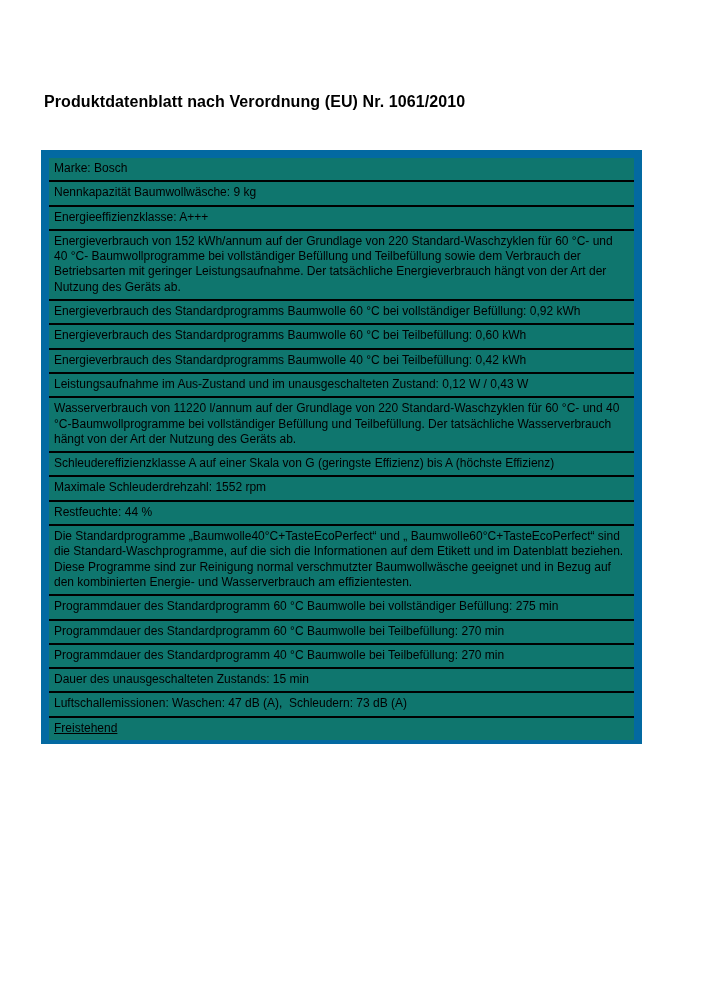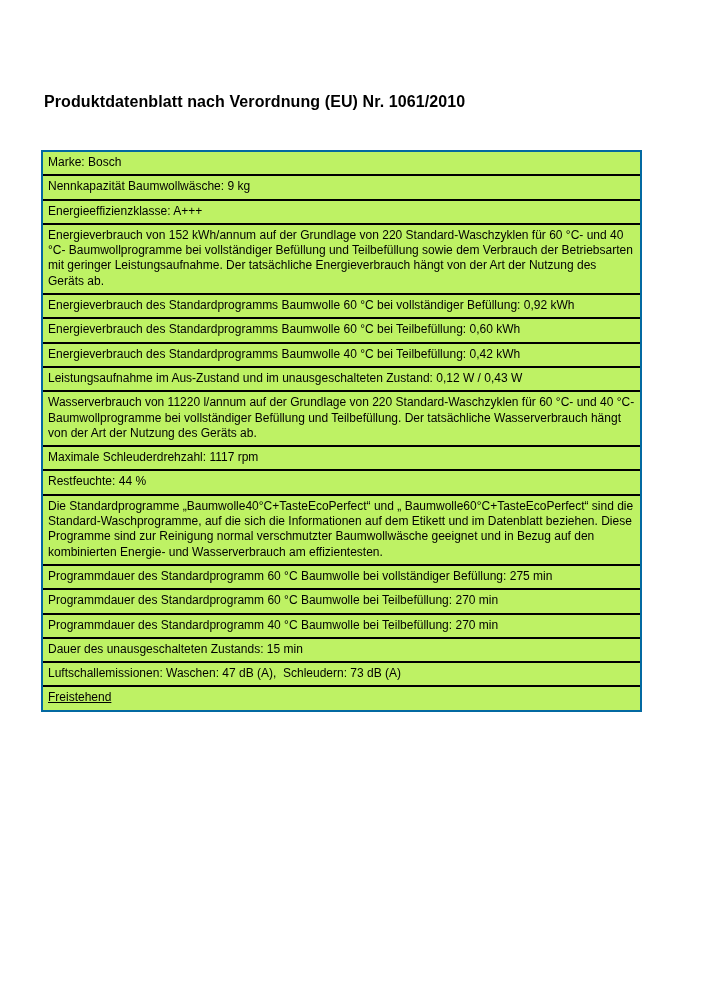--- a/index.html
+++ b/index.html
@@ -21,22 +21,22 @@
     font-size: 16px;
     font-weight: bold;
     letter-spacing: 0.1px;
     white-space: nowrap;
   }
   .doc-table {
     position: absolute;
     left: 41px;
     top: 150px;
     width: 601px;
-    border: 2px solid #0369a1;
-    background: #bef264;
+    border: 8px solid #0369a1;
+    background: #0f766e;
   }
   .doc-row {
     border-bottom: 2px solid #000000;
     padding: 3px 5px 4px 5px;
     font-size: 12px;
     line-height: 15.3px;
     white-space: pre-wrap;
   }
   .doc-row:last-child { border-bottom: none; text-decoration: underline; }
   .footer {
@@ -58,21 +58,22 @@
   <div class="doc-table">
     <div class="doc-row">Marke: Bosch</div>
     <div class="doc-row">Nennkapazität Baumwollwäsche: 9 kg</div>
     <div class="doc-row">Energieeffizienzklasse: A+++</div>
     <div class="doc-row">Energieverbrauch von 152 kWh/annum auf der Grundlage von 220 Standard-Waschzyklen für 60 °C- und 40 °C- Baumwollprogramme bei vollständiger Befüllung und Teilbefüllung sowie dem Verbrauch der Betriebsarten mit geringer Leistungsaufnahme. Der tatsächliche Energieverbrauch hängt von der Art der Nutzung des Geräts ab.</div>
     <div class="doc-row">Energieverbrauch des Standardprogramms Baumwolle 60 °C bei vollständiger Befüllung: 0,92 kWh</div>
     <div class="doc-row">Energieverbrauch des Standardprogramms Baumwolle 60 °C bei Teilbefüllung: 0,60 kWh</div>
     <div class="doc-row">Energieverbrauch des Standardprogramms Baumwolle 40 °C bei Teilbefüllung: 0,42 kWh</div>
     <div class="doc-row">Leistungsaufnahme im Aus-Zustand und im unausgeschalteten Zustand: 0,12 W / 0,43 W</div>
     <div class="doc-row">Wasserverbrauch von 11220 l/annum auf der Grundlage von 220 Standard-Waschzyklen für 60 °C- und 40 °C-Baumwollprogramme bei vollständiger Befüllung und Teilbefüllung. Der tatsächliche Wasserverbrauch hängt von der Art der Nutzung des Geräts ab.</div>
-    <div class="doc-row">Maximale Schleuderdrehzahl: 1117 rpm</div>
+    <div class="doc-row">Schleudereffizienzklasse A auf einer Skala von G (geringste Effizienz) bis A (höchste Effizienz)</div>
+    <div class="doc-row">Maximale Schleuderdrehzahl: 1552 rpm</div>
     <div class="doc-row">Restfeuchte: 44 %</div>
     <div class="doc-row">Die Standardprogramme „Baumwolle40°C+TasteEcoPerfect“ und „ Baumwolle60°C+TasteEcoPerfect“ sind die Standard-Waschprogramme, auf die sich die Informationen auf dem Etikett und im Datenblatt beziehen. Diese Programme sind zur Reinigung normal verschmutzter Baumwollwäsche geeignet und in Bezug auf den kombinierten Energie- und Wasserverbrauch am effizientesten.</div>
     <div class="doc-row">Programmdauer des Standardprogramm 60 °C Baumwolle bei vollständiger Befüllung: 275 min</div>
     <div class="doc-row">Programmdauer des Standardprogramm 60 °C Baumwolle bei Teilbefüllung: 270 min</div>
     <div class="doc-row">Programmdauer des Standardprogramm 40 °C Baumwolle bei Teilbefüllung: 270 min</div>
     <div class="doc-row">Dauer des unausgeschalteten Zustands: 15 min</div>
     <div class="doc-row">Luftschallemissionen: Waschen: 47 dB (A),  Schleudern: 73 dB (A)</div>
     <div class="doc-row">Freistehend</div>
   </div>
 

